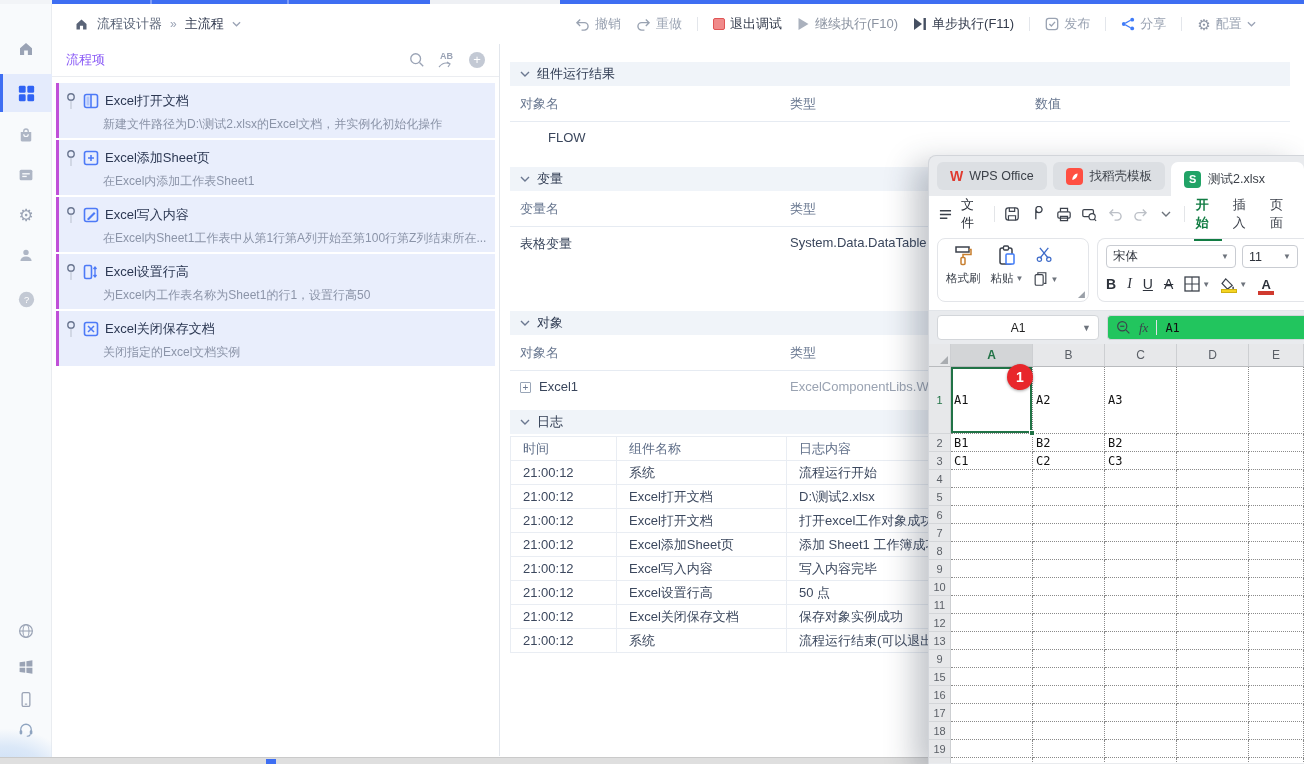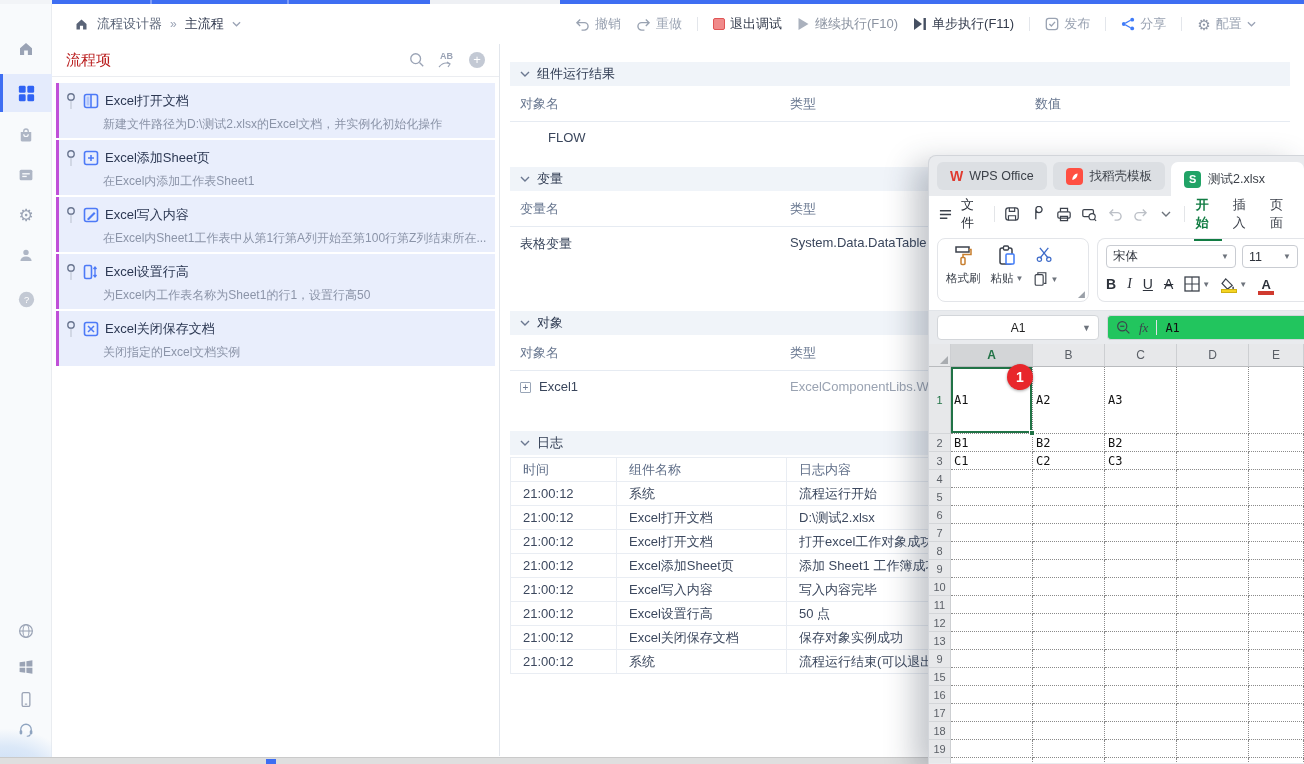--- a/index.html
+++ b/index.html
@@ -32,42 +32,42 @@
   .tbtn { display:flex; align-items:center; gap:5px; cursor:pointer; white-space:nowrap; }
   .tbtn .lbl-dim { color:#9aa3b2; }
   .tbtn .lbl-mid { color:#8b93a1; }
   .tbtn .lbl-dark { color:#333b4c; }
   .tb-divider { width:1px; height:14px; background:#e3e6eb; }
   .stop-sq { width:12px; height:12px; background:#f08a8a; border:1.5px solid #e05555; border-radius:2px; }
 
   
   .flow-panel { position:absolute; left:52px; top:44px; width:448px; height:712px; background:#fff; border-right:1px solid #e2e6ec; z-index:2; }
   .flow-head { height:33px; display:flex; align-items:center; padding:0 14px; border-bottom:1px solid #ebedf1; }
-  .flow-head .ttl { font-size:15px; color:#b91c1c; flex:1; }
+  .flow-head .ttl { font-size:13px; color:#8b5cf6; flex:1; }
   .flow-head .acts { display:flex; align-items:center; gap:13px; }
   .ab-ic { position:relative; width:18px; height:16px; color:#9aa3b5; font-size:9px; font-weight:bold; }
   .ab-ic span { position:absolute; top:-1px; left:2px; }
   .plus-circle { width:16px; height:16px; border-radius:50%; background:#c3c9d4; color:#fff; font-size:13px; line-height:15px; text-align:center; }
   .flow-list { padding:6px 4px 0 4px; }
   .flow-item { position:relative; height:55px; margin-bottom:2px; background:#e9eefc; border-left:3px solid #c050d8; padding:8px 10px 0 6px; cursor:pointer; }
   .fi-row { display:flex; align-items:center; gap:6px; }
   .fi-title { font-size:13px; color:#2c3853; }
   .fi-desc { margin:5px 0 0 38px; font-size:12px; color:#8b94a8; white-space:nowrap; overflow:hidden; text-overflow:ellipsis; width:384px; }
 
   
   .main { position:absolute; left:500px; top:44px; width:804px; height:720px; background:#fff; padding:18px 14px 0 10px; z-index:1; }
   .sec-h { height:24px; background:#f0f4f9; display:flex; align-items:center; gap:7px; padding:0 10px; font-size:13px; color:#2f3b52; }
   .thead { display:grid; padding:9px 10px 8px 10px; border-bottom:1px solid #e6ebf2; color:#67768f; font-size:13px; }
   .cols3 { grid-template-columns:270px 245px 1fr; }
   .cols2 { grid-template-columns:270px 1fr; }
   .trow { display:grid; padding:8px 10px; font-size:13px; color:#3a465c; }
   .indent { padding-left:38px; }
   .type-dim { color:#9aa3b2; }
   .expand-box { display:inline-block; width:11px; height:11px; border:1px solid #9aa6b8; color:#6b7890; font-size:10px; line-height:9px; text-align:center; margin-right:8px; border-radius:1px; }
-  .sec1 { margin-bottom:14px; } .sec2 { margin-bottom:14px; } .sec2 .pad { height:36px; } .sec3 { margin-bottom:29px; }
+  .sec1 { margin-bottom:14px; } .sec2 { margin-bottom:14px; } .sec2 .pad { height:36px; } .sec3 { margin-bottom:8px; }
   .log-table { margin-left:0; width:780px; border:1px solid #e9edf3; border-bottom:none; margin-top:2px; font-size:13px; }
   .lrow { display:grid; grid-template-columns:106px 170px 1fr; }
   .lrow > div { padding:0 12px; line-height:23px; border-bottom:1px solid #e9edf3; border-right:1px solid #e9edf3; white-space:nowrap; overflow:hidden; }
   .lrow > div:last-child { border-right:none; }
   .lrow.lhead > div { color:#5f6e88; }
   .lrow > div { color:#3c485e; }
 
   
   .hscroll { position:absolute; left:0; bottom:0; width:928px; height:7px; background:#dfdfdf; border-top:1px solid #cacaca; z-index:8; }
   .hscroll .thumb { position:absolute; left:266px; top:1px; width:10px; height:5px; background:#3E6EF2; }

